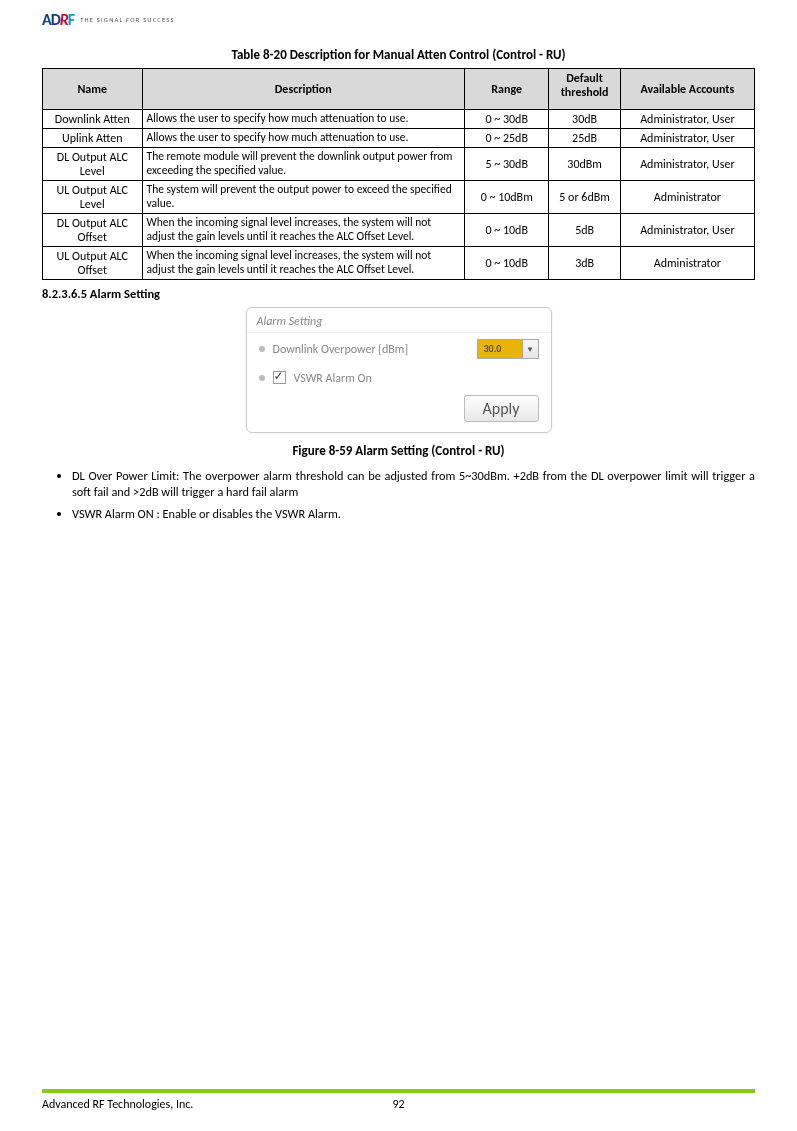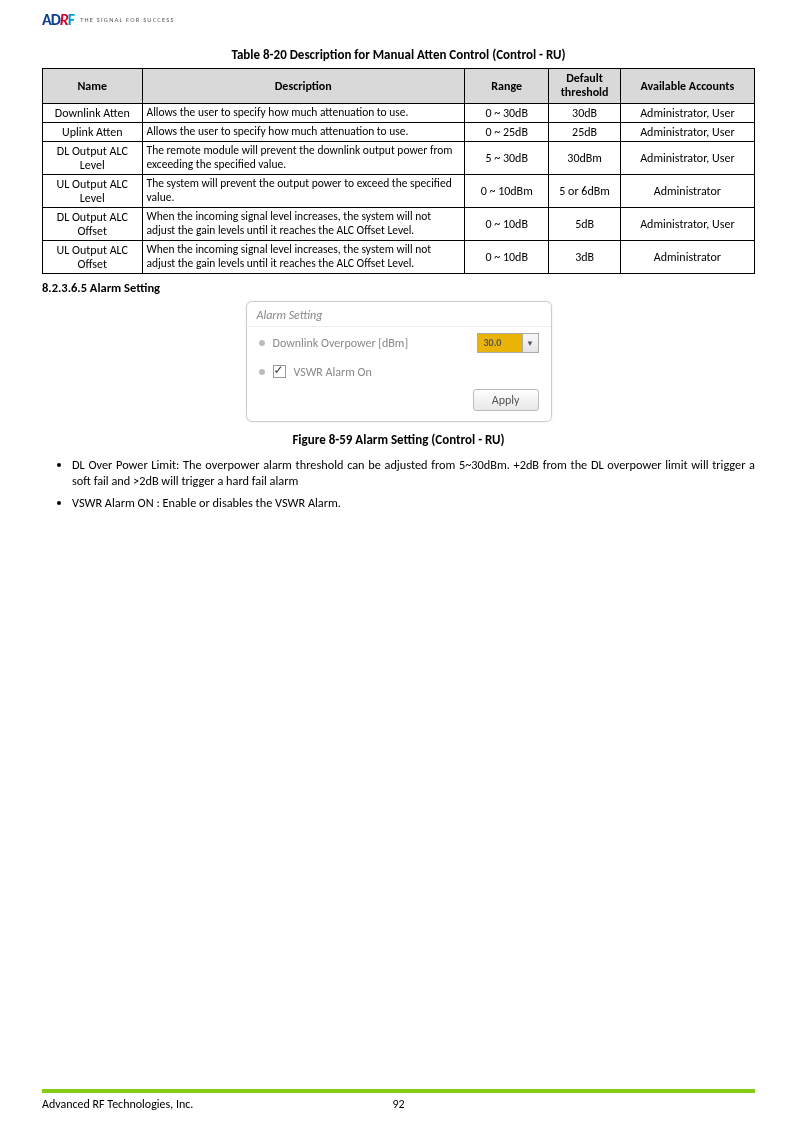--- a/index.html
+++ b/index.html
@@ -53,21 +53,21 @@
     border: 1px solid #000;
     padding: 2px 4px;
     vertical-align: middle;
   }
   table.desc th {
     background: #d9d9d9;
     font-weight: bold;
     text-align: center;
     font-size: 12px;
   }
-  table.desc th.two-line { line-height: 1.15; padding-top:3px; padding-bottom:3px;}
+  table.desc th.two-line { line-height: 1.15; padding-top:3px; padding-bottom:9px;}
   table.desc td.c-name { text-align: center; width: 92px; }
   table.desc td.c-desc { width: 290px; font-size: 11.5px; line-height: 1.15; }
   table.desc td.c-range { text-align: center; width: 74px; }
   table.desc td.c-def { text-align: center; width: 64px; }
   table.desc td.c-acct { text-align: center; width: 120px; }
   col.w-name { width: 92px; }
   col.w-desc { width: 298px; }
   col.w-range { width: 78px; }
   col.w-def { width: 66px; }
   col.w-acct { width: 124px; }
@@ -149,21 +149,21 @@
   .aw-apply-row {
     display: flex;
     justify-content: flex-end;
     padding: 4px 12px 0 12px;
   }
   .aw-apply {
     border: 1px solid #bbb;
     background: linear-gradient(#fefefe,#e8e8e8);
     border-radius: 3px;
     padding: 3px 18px;
-    font-size: 12px;
+    font-size: 16px;
     color: #555;
     text-align: right;
   }
 
   .fig-caption {
     text-align: center;
     font-weight: bold;
     font-size: 13px;
     margin: 10px 0 10px 0;
   }

